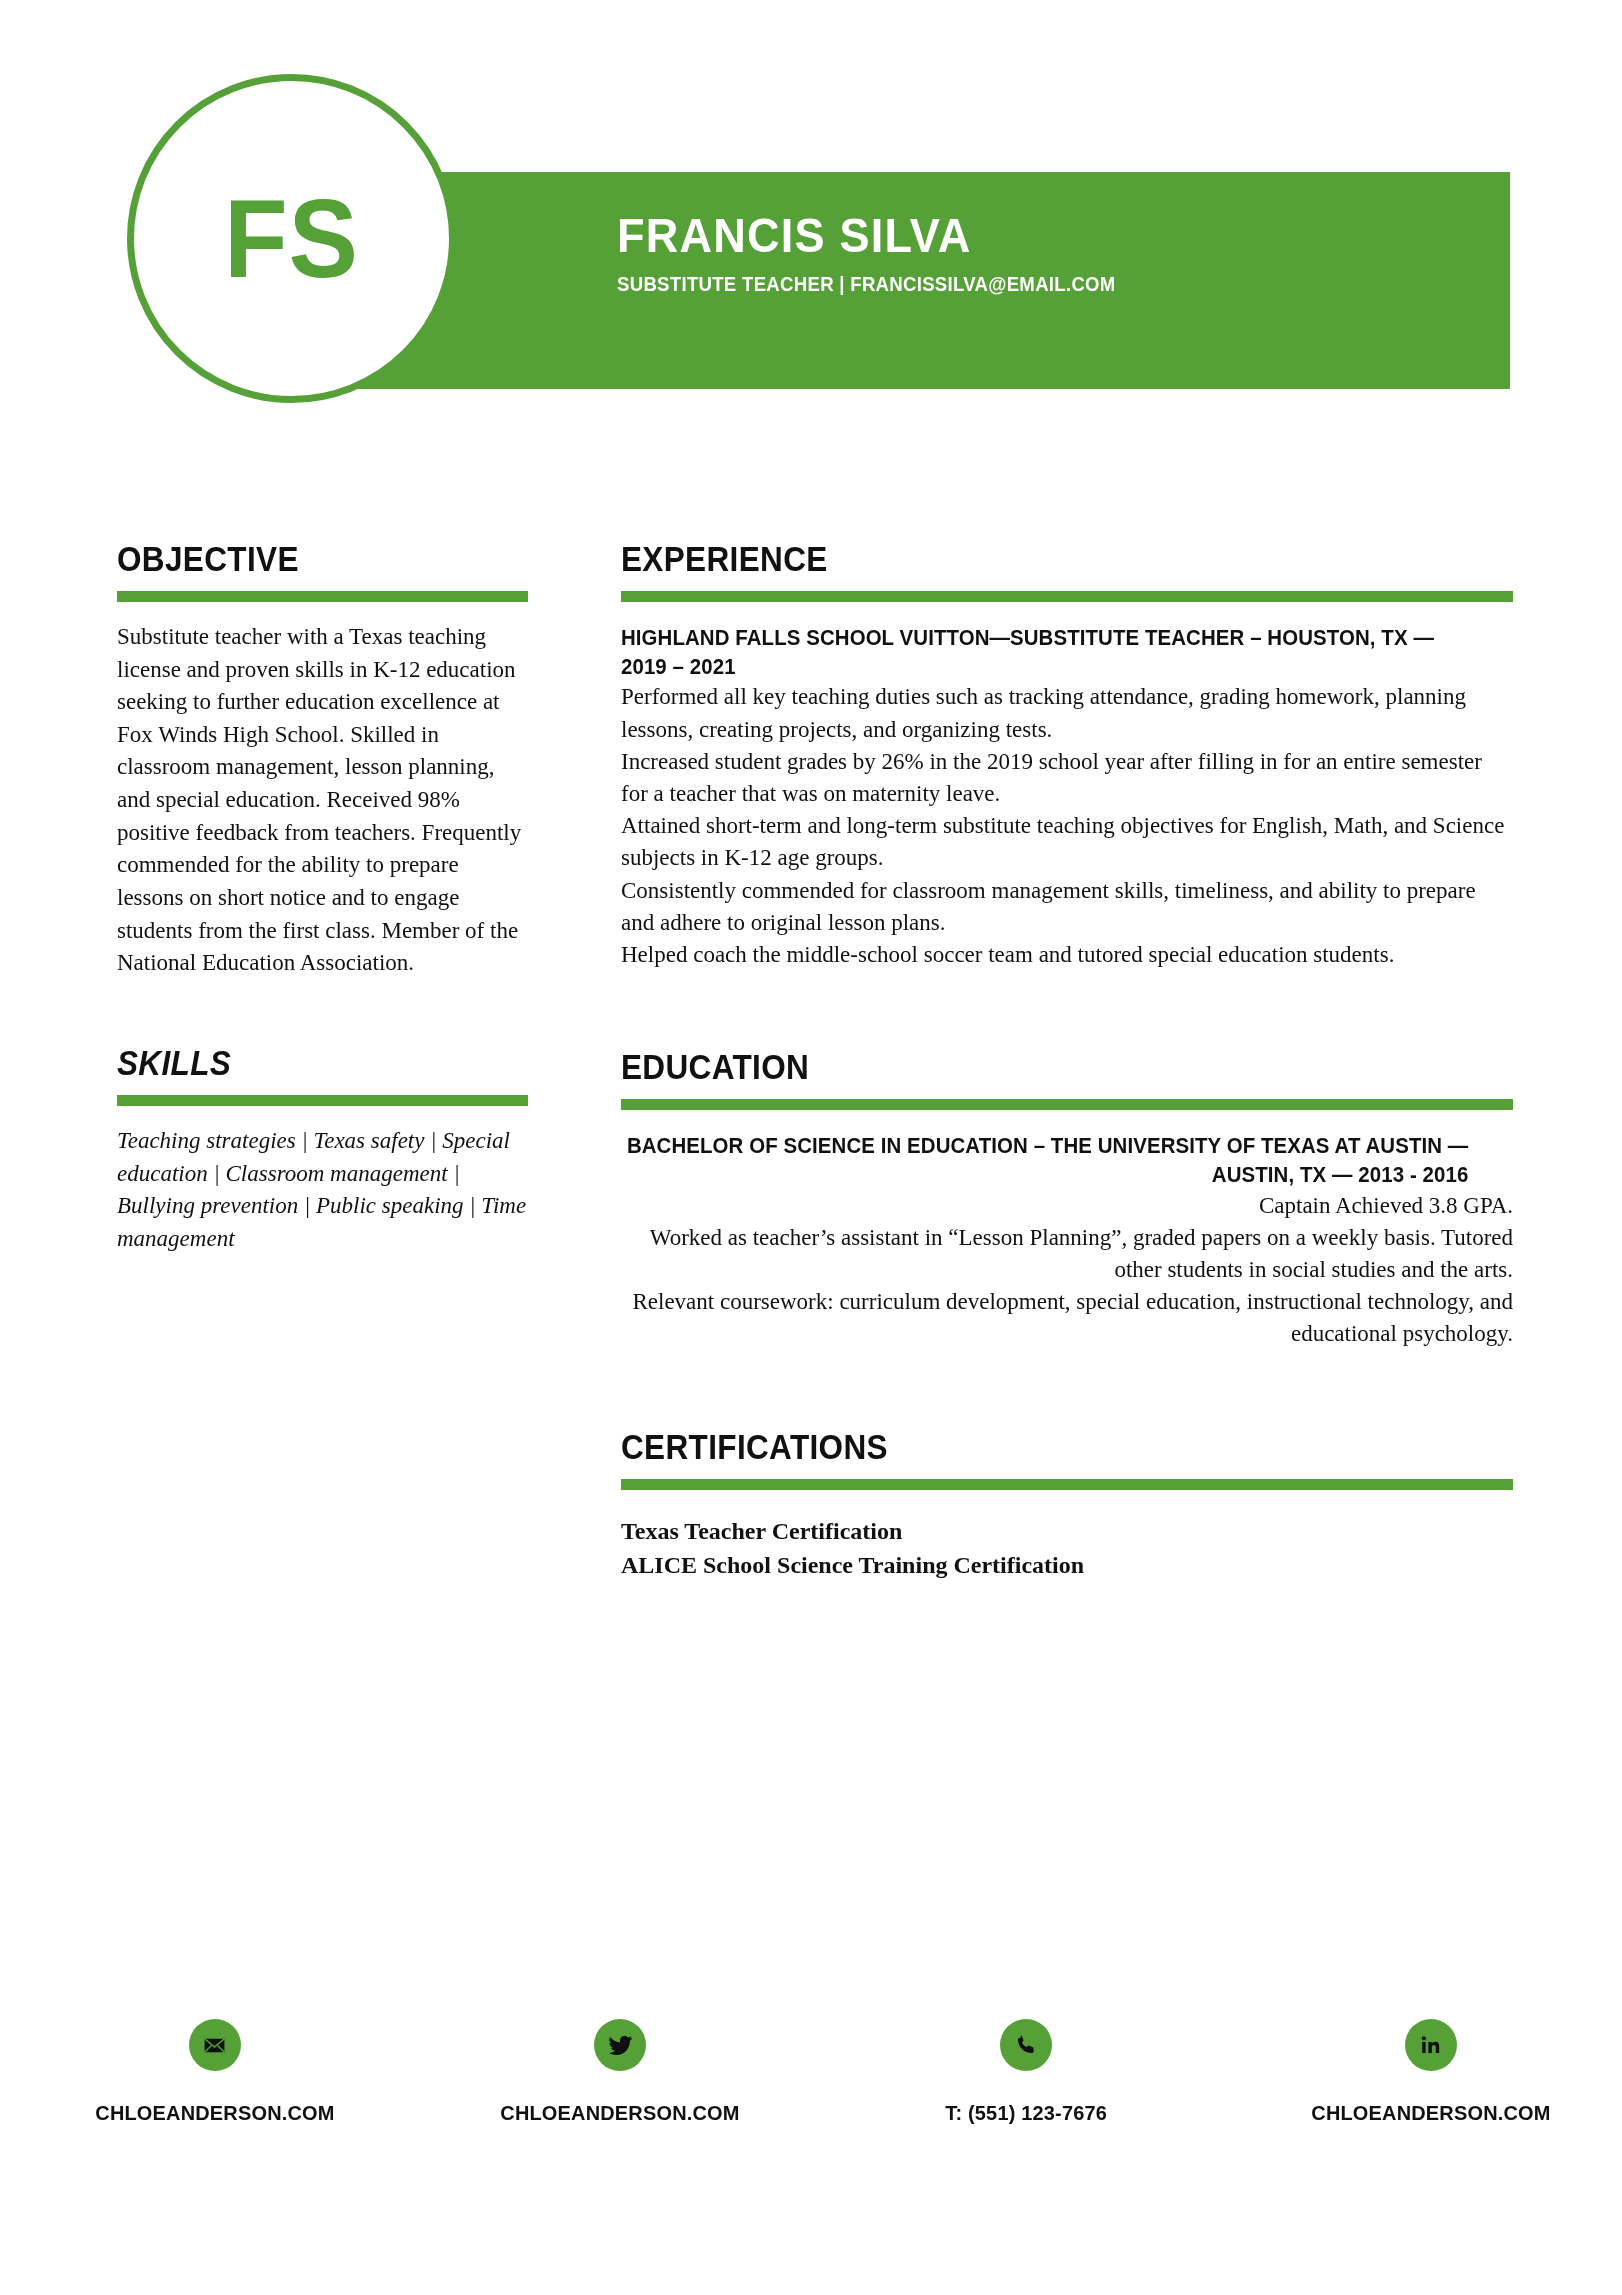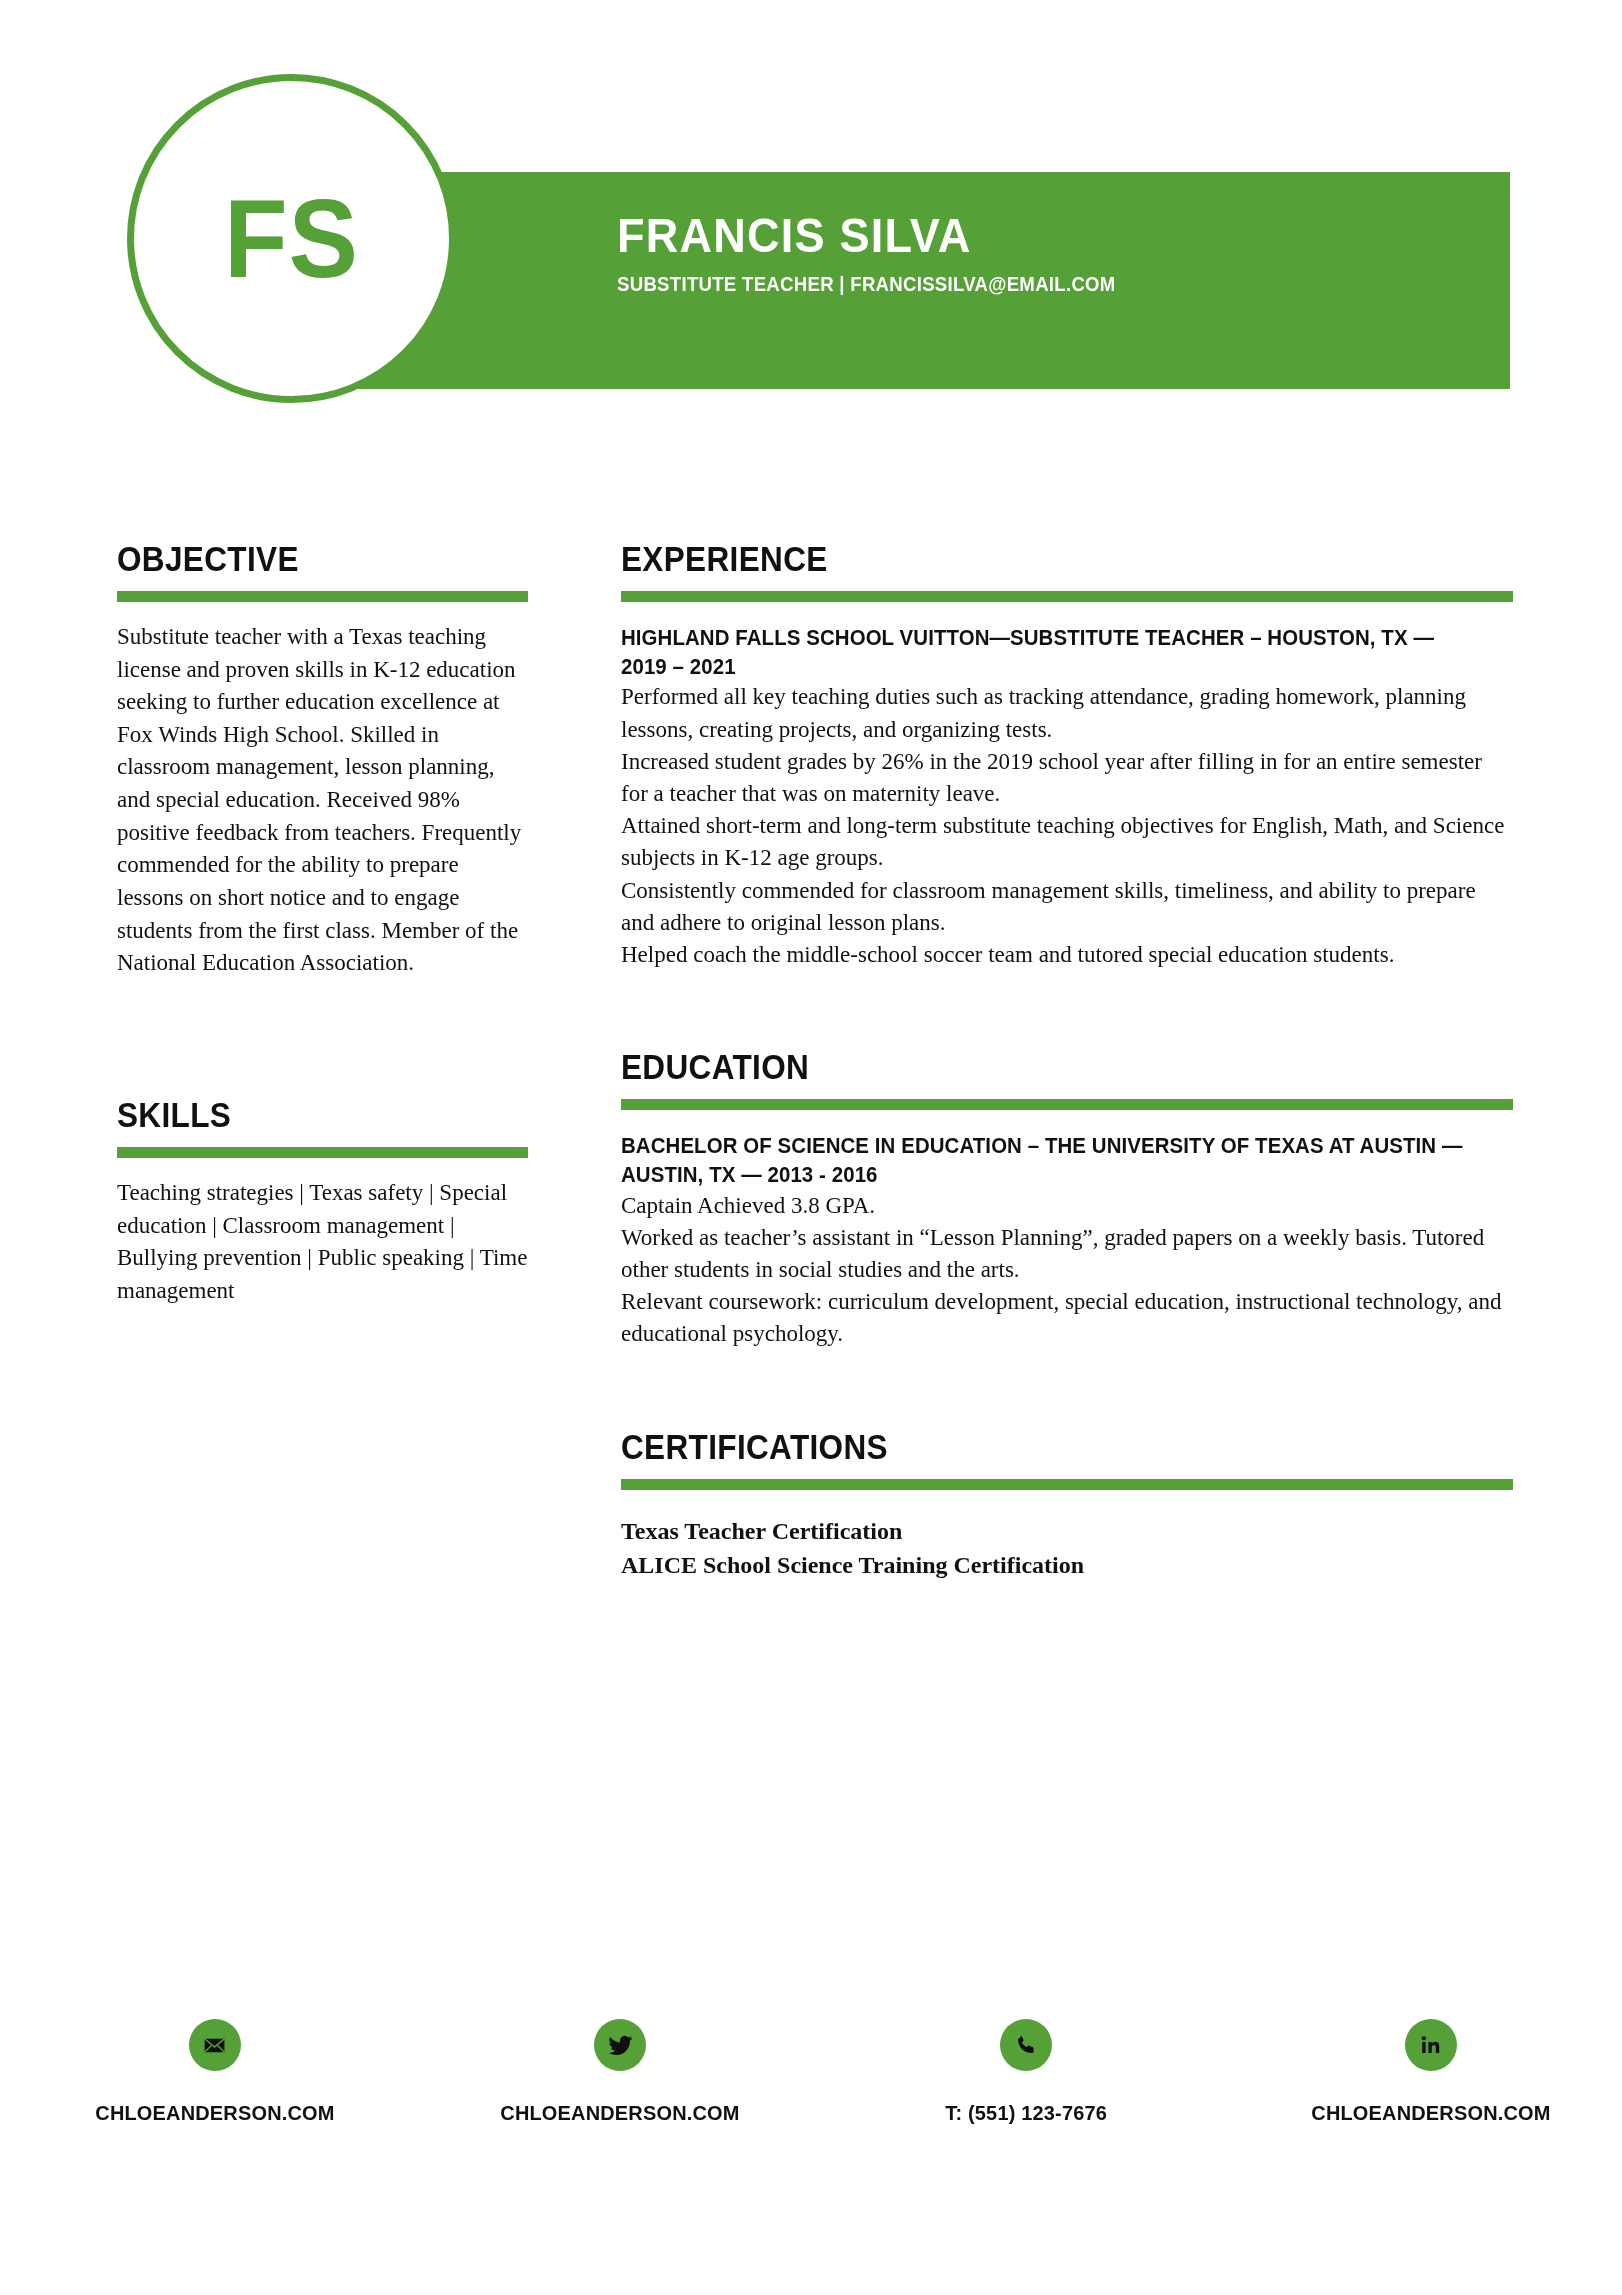--- a/index.html
+++ b/index.html
@@ -223,21 +223,21 @@
 <div class="content">
 
   <div class="col-left">
 
     <div class="section">
       <div class="section-title">OBJECTIVE</div>
       <div class="section-rule"></div>
       <div class="body-text">Substitute teacher with a Texas teaching license and proven skills in K-12 education seeking to further education excellence at Fox Winds High School. Skilled in classroom management, lesson planning, and special education. Received 98% positive feedback from teachers. Frequently commended for the ability to prepare lessons on short notice and to engage students from the first class. Member of the National Education Association.</div>
     </div>
 
-    <div class="section" style="margin-top:117px;">
+    <div class="section" style="margin-top:65px;font-style:italic;">
       <div class="section-title">SKILLS</div>
       <div class="section-rule"></div>
       <div class="body-text">Teaching strategies | Texas safety | Special education | Classroom management | Bullying prevention | Public speaking | Time management</div>
     </div>
 
   </div>
 
   <div class="col-right">
 
     <div class="section">
@@ -249,21 +249,21 @@
 Increased student grades by 26% in the 2019 school year after filling in for an entire semester for a teacher that was on maternity leave.
 Attained short-term and long-term substitute teaching objectives for English, Math, and Science subjects in K-12 age groups.
 Consistently commended for classroom management skills, timeliness, and ability to prepare and adhere to original lesson plans.
 Helped coach the middle-school soccer team and tutored special education students.</div>
       </div>
     </div>
 
     <div class="section" style="margin-top:78px;">
       <div class="section-title">EDUCATION</div>
       <div class="section-rule"></div>
-      <div style="margin-top:22px;">
+      <div style="margin-top:22px;text-align:right;">
         <div class="entry-title">BACHELOR OF SCIENCE IN EDUCATION – THE UNIVERSITY OF TEXAS AT AUSTIN — AUSTIN, TX — 2013 - 2016</div>
         <div class="entry-body" style="white-space:pre-line;">Captain Achieved 3.8 GPA.
 Worked as teacher’s assistant in “Lesson Planning”, graded papers on a weekly basis. Tutored other students in social studies and the arts.
 Relevant coursework: curriculum development, special education, instructional technology, and educational psychology.</div>
       </div>
     </div>
 
     <div class="section" style="margin-top:78px;">
       <div class="section-title">CERTIFICATIONS</div>
       <div class="section-rule"></div>

